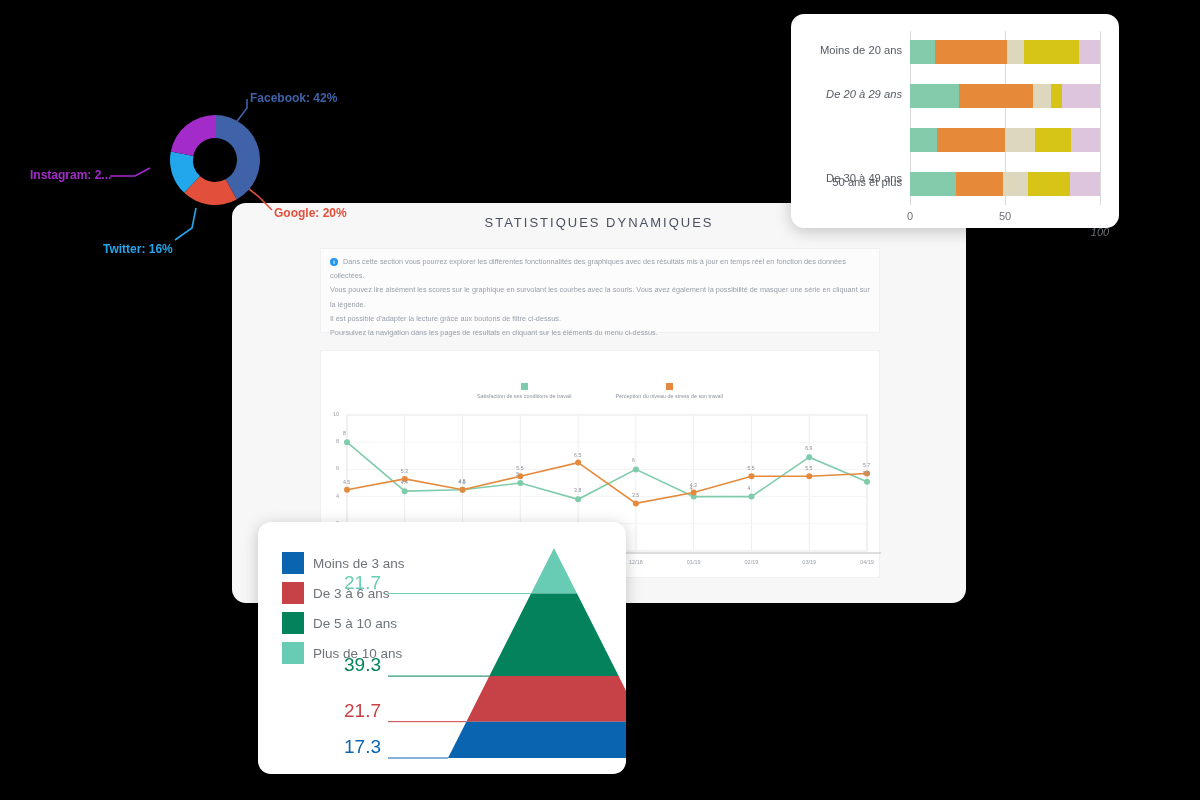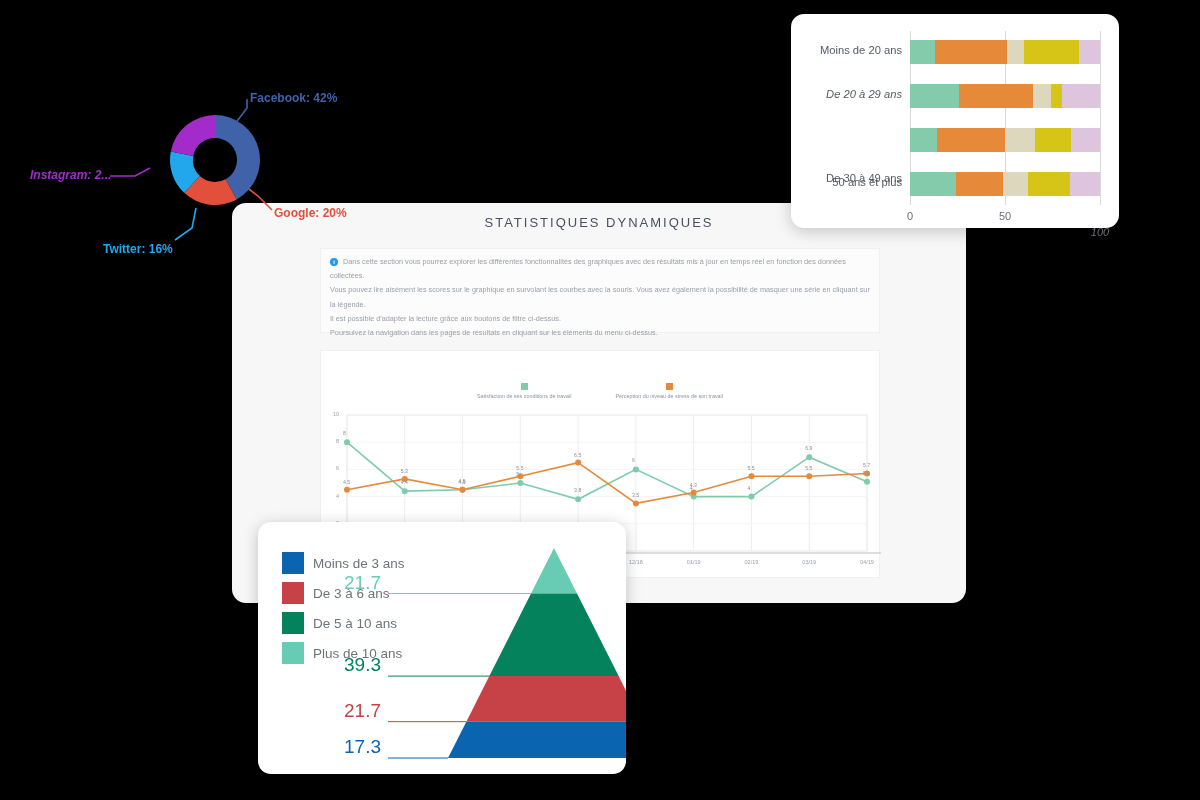--- a/index.html
+++ b/index.html
@@ -187,21 +187,21 @@
       <g id="donut-leaders" stroke-width="1.6" fill="none">
           <path d="M 247 19 L 247 28 L 235 44" stroke="#3f62a8"></path>
           <path d="M 272 130 L 258 116 L 249 109" stroke="#e2503c"></path>
           <path d="M 175 160 L 192 148 L 196 128" stroke="#22a7ed"></path>
           <path d="M 110 96 L 135 96 L 150 88" stroke="#a32bc9"></path>
         </g>
     </svg>
     <div class="donut-label" style="left:250px; top:11px; color:#3f62a8;">Facebook: 42%</div>
     <div class="donut-label" style="left:274px; top:126px; color:#e2503c;">Google: 20%</div>
     <div class="donut-label" style="left:103px; top:162px; color:#22a7ed;">Twitter: 16%</div>
-    <div class="donut-label" style="left:30px; top:88px; color:#a32bc9;font-style:italic;">Instagram: 2...</div>
+    <div class="donut-label" style="left:30px; top:88px; color:#a32bc9;">Instagram: 2...</div>
   </div>
 
   <div id="bar-card">
     <div id="bar-inner">
         <div class="bar-gridline" style="left: 119px; top: 17px; height: 174px;"></div>
         <div class="bar-gridline" style="left: 214px; top: 17px; height: 174px;"></div>
         <div class="bar-gridline" style="left: 309px; top: 17px; height: 174px;"></div>
         <div class="bar-cat" style="top: 30px; left: 0px; width: 111px;">Moins de 20 ans</div>
         <div class="bar-track" style="left: 119px; top: 26px; width: 190px;">
           <div class="bar-seg" style="width: 24.7px; background: rgb(132, 203, 171);"></div>

